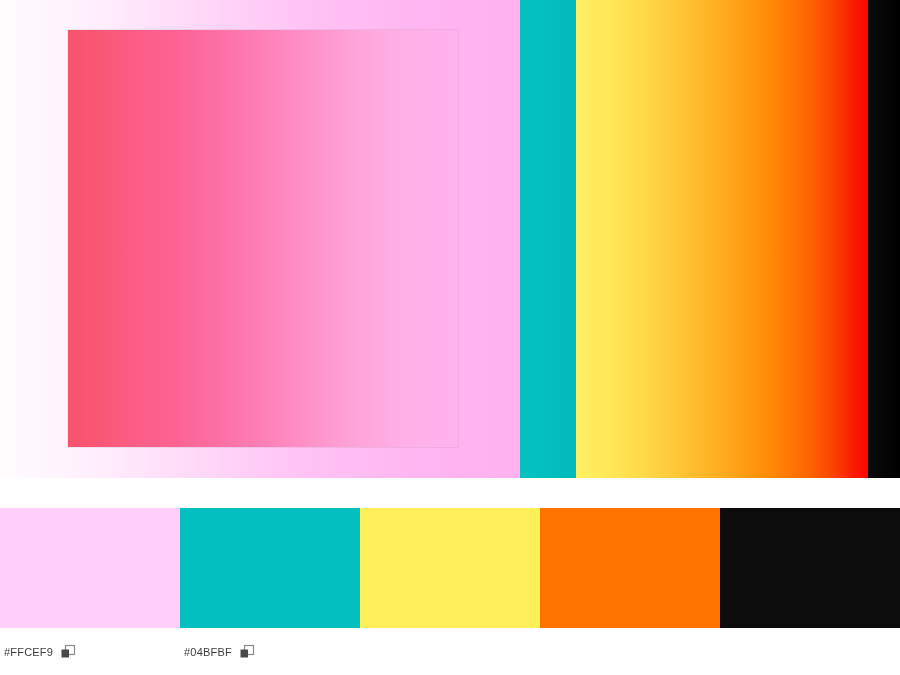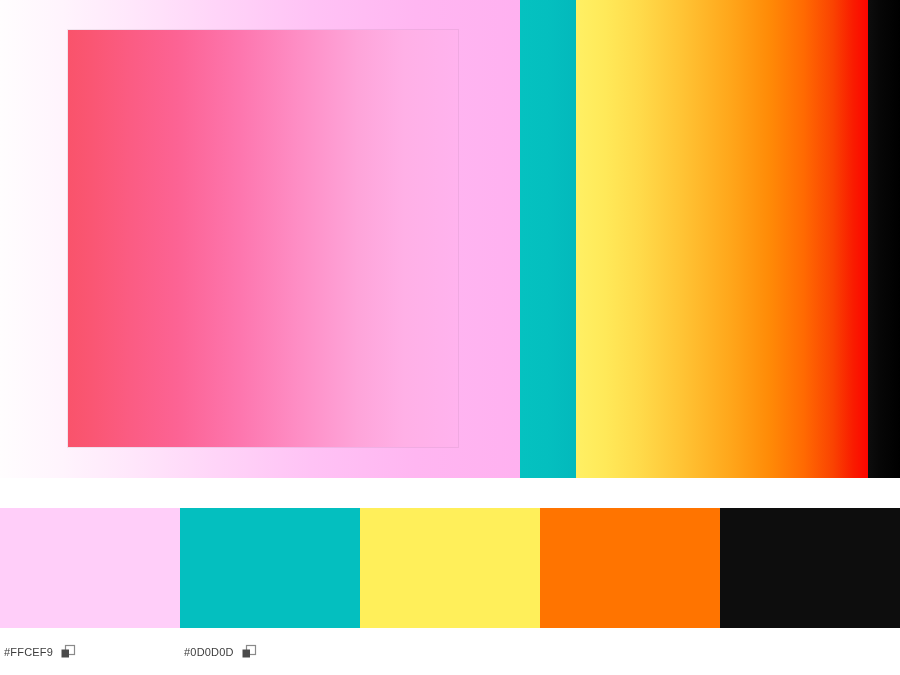--- a/index.html
+++ b/index.html
@@ -103,28 +103,28 @@
     <div class="label-cell">
       <span class="hex-text">#FFCEF9</span>
       <span class="copy-icon">
         <svg width="16" height="16" viewBox="0 0 16 16" aria-hidden="true">
           <rect x="5.5" y="1.5" width="9" height="9" fill="#ffffff" stroke="#8a8a8a" stroke-width="1.2"></rect>
           <path d="M1.5 5.5 H9 V13.5 H1.5 Z" fill="#4a4a4a"></path>
         </svg>
       </span>
     </div>
 
-
-
-
     <div class="label-cell">
-      <span class="hex-text">#0D0D0D</span>
+      <span class="hex-text">#04BFBF</span>
       <span class="copy-icon">
         <svg width="16" height="16" viewBox="0 0 16 16" aria-hidden="true">
           <rect x="5.5" y="1.5" width="9" height="9" fill="#ffffff" stroke="#8a8a8a" stroke-width="1.2"></rect>
           <path d="M1.5 5.5 H9 V13.5 H1.5 Z" fill="#4a4a4a"></path>
         </svg>
       </span>
     </div>
 
+
+
+
   </div>
 
 </div>
 
 </body></html>

